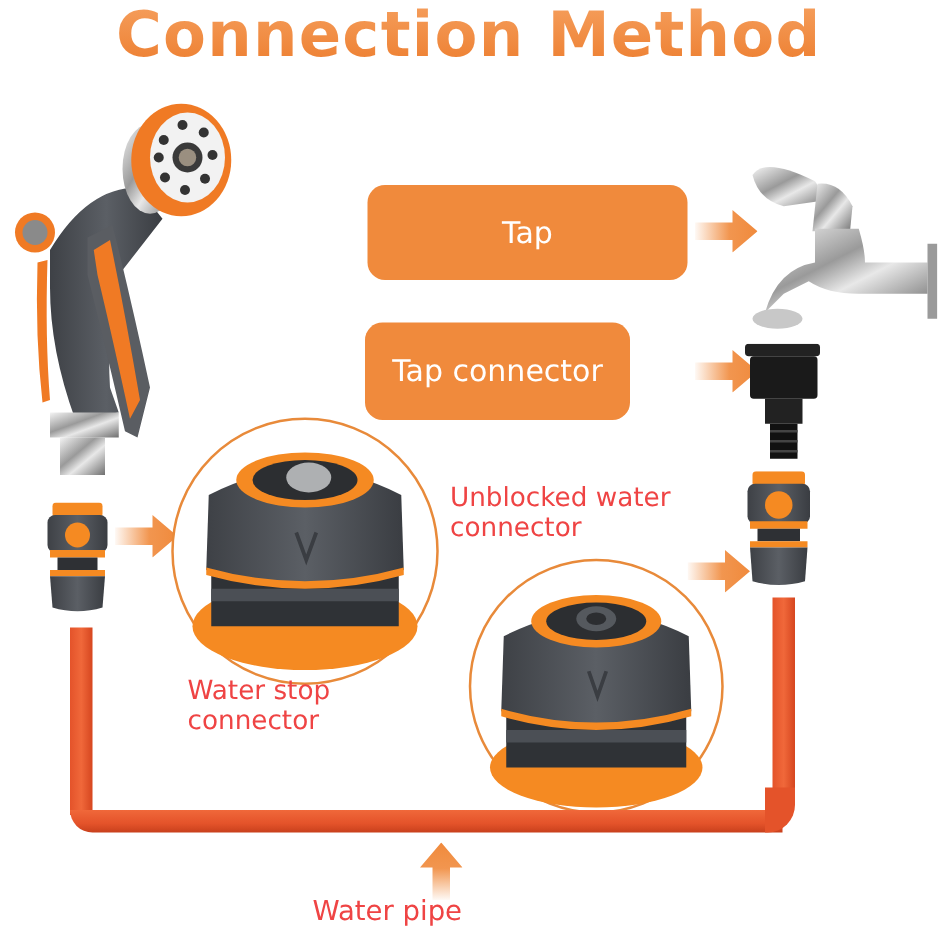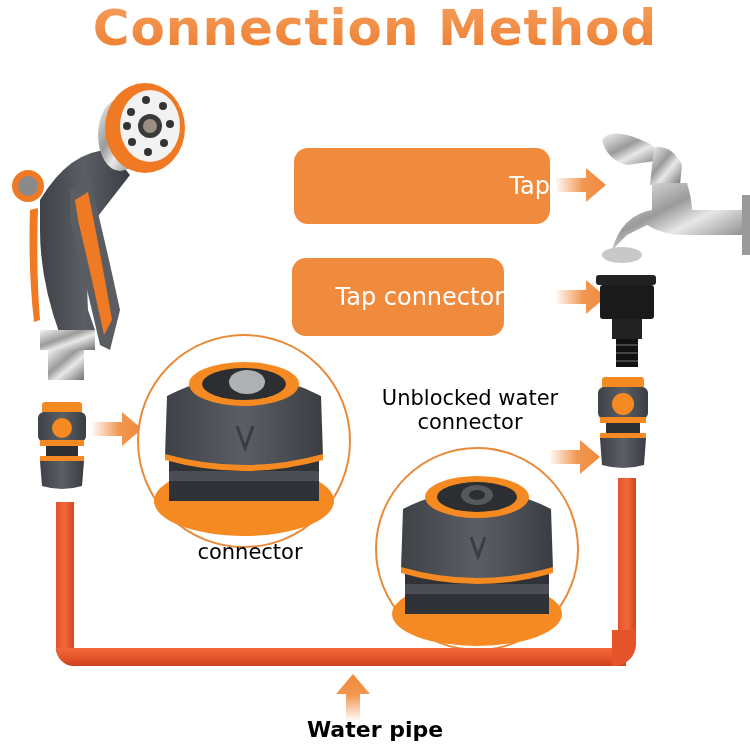--- a/index.html
+++ b/index.html
@@ -4,22 +4,22 @@
 <style>
   html, body { margin:0; padding:0; background:#ffffff; }
   body { width:750px; height:750px; position:relative; overflow:hidden;
          font-family:"DejaVu Sans", "Liberation Sans", sans-serif; }
   .abs { position:absolute; }
   .title { left:0; top:-4px; width:750px; text-align:center; font-size:50px; font-weight:bold;
            color:#f08a3c; letter-spacing:1px; line-height:64px;
            background:linear-gradient(#f6a262,#ec7a2a); -webkit-background-clip:text; background-clip:text;
            -webkit-text-fill-color:transparent; }
   .pill { background:#f08a3c; border-radius:14px; color:#fff; font-size:24px; display:flex;
-          align-items:center; justify-content:flex-end; }
-  .label { color:#000000; font-size:21px; text-align:center; line-height:24px; }
+          align-items:center; justify-content:center; }
+  .label { color:#ef4444; font-size:21px; text-align:left; line-height:24px; }
   .arrow-r { width:50px; height:34px; }
   .pipe { position:absolute; background:linear-gradient(90deg,#e4532a,#f0683a 50%,#d6461f); }
   .circle { border:2px solid #e88a3a; border-radius:50%; background:#fff; }
 </style>
 </head>
 <body>
 
 <svg width="0" height="0" style="position:absolute">
   <defs>
     <linearGradient id="arrowGradR" x1="0" x2="1" y1="0" y2="0">
@@ -107,20 +107,21 @@
     <path d="M28 60 Q105 20 182 60 L184 120 Q105 140 26 120 Z" fill="url(#grayBody)"></path>
     <path d="M26 118 Q105 140 184 118 L184 124 Q105 146 26 124 Z" fill="#f58a22"></path>
     <ellipse cx="105" cy="48" rx="55" ry="22" fill="#f58a22"></ellipse>
     <ellipse cx="105" cy="48" rx="42" ry="16" fill="#2c2e31"></ellipse>
     <ellipse cx="108" cy="46" rx="18" ry="12" fill="#aeb0b2"></ellipse>
     <path d="M98 90 L106 112 L114 90" stroke="#3a3d42" stroke-width="3" fill="none"></path>
   </svg>
 </div>
 
 <div class="abs label" style="left:150px;top:540px;width:200px;">
+  <div>Water stop</div>
   <div>connector</div>
 </div>
 
 <div class="abs pill" style="left:294px;top:148px;width:256px;height:76px;">
   <span>Tap</span>
 </div>
 <div class="abs" style="left:556px;top:168px;">
   <svg class="arrow-r" viewBox="0 0 50 34">
       <path d="M0 10 H30 V0 L50 17 L30 34 V24 H0 Z" fill="url(#arrowGradR)"></path>
     </svg>
@@ -199,13 +200,13 @@
 <div class="pipe" style="left:56px;top:502px;width:18px;height:150px;"></div>
 <div class="pipe" style="left:56px;top:648px;width:570px;height:18px;border-radius:0 0 0 30px;background:linear-gradient(180deg,#f0683a,#e4532a 60%,#c8401c);"></div>
 <div class="pipe" style="left:618px;top:478px;width:18px;height:172px;border-radius:0 0 18px 0;"></div>
 <div class="abs" style="left:612px;top:630px;width:24px;height:36px;background:#e4532a;border-radius:0 0 22px 0;"></div>
 
 <div class="abs" style="left:336px;top:674px;">
   <svg width="34" height="46" viewBox="0 0 34 46">
       <path d="M10 46 V20 H0 L17 0 L34 20 H24 V46 Z" fill="url(#arrowGradU)"></path>
     </svg>
 </div>
-<div class="abs label" style="left:250px;top:718px;width:250px;font-size:22px;font-weight:bold;">Water pipe</div>
+<div class="abs label" style="left:250px;top:718px;width:250px;font-size:22px;">Water pipe</div>
 
 </body></html>

